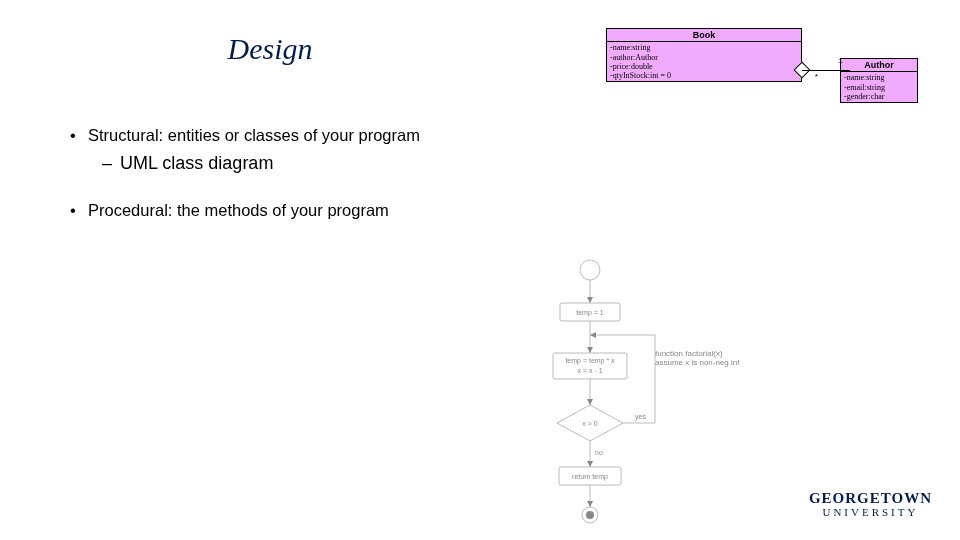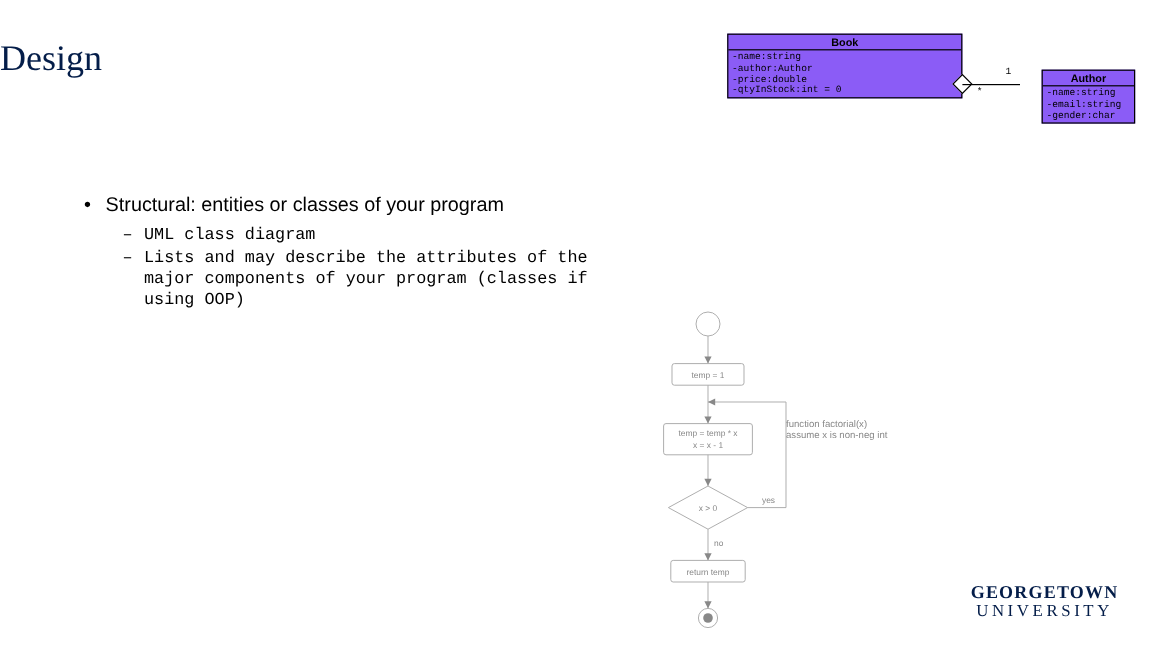--- a/index.html
+++ b/index.html
@@ -4,80 +4,81 @@
 <style>
   * { box-sizing: border-box; margin: 0; padding: 0; }
   html, body { width: 960px; height: 540px; font-family: Arial, sans-serif; background: #fff; color: #000; overflow: hidden; }
   .slide { position: relative; width: 960px; height: 540px; }
 
   .title {
     position: absolute;
     top: 32px;
     left: 0;
     width: 600px;
-    text-align: left;
+    text-align: center;
     padding-right: 60px;
     font-family: Georgia, 'Times New Roman', serif;
+    font-style: italic;
     font-size: 30px;
     color: #041d49;
   }
 
   .content {
     position: absolute;
     top: 125px;
     left: 70px;
     width: 470px;
     font-size: 16.5px;
     line-height: 1.25;
   }
-  .b1 { position: relative; padding-left: 18px; margin-bottom: 6px; margin-top: 36px; }
+  .b1 { position: relative; padding-left: 18px; margin-bottom: 6px; }
   .b1::before { content: "•"; position: absolute; left: 0; top: 0; }
-  .b2 { position: relative; padding-left: 50px; margin-bottom: 2px; font-size: 14px; font-family: Liberation Mono, monospace; }
+  .b2 { position: relative; padding-left: 50px; margin-bottom: 2px; font-size: 18px; }
   .b2::before { content: "–"; position: absolute; left: 32px; top: 0; }
   .gap { height: 24px; }
 
   
   .uml { position: absolute; top: 28px; left: 600px; width: 340px; height: 210px; font-family: 'Courier New', monospace; font-size: 8px; line-height: 1.15; }
-  .uml .box { position: absolute; border: 1px solid #000; background: #8b5cf6; }
+  .uml .box { position: absolute; border: 1px solid #000; background: #f0abfc; }
   .uml .box .hd { text-align: center; font-weight: bold; border-bottom: 1px solid #000; padding: 1px 2px; font-family: Arial, sans-serif; font-size: 9px; }
-  .uml .box .sec { border-bottom: 1px solid #000; padding: 1px 3px; white-space: pre; }
+  .uml .box .sec { border-bottom: 1px solid #000; padding: 1px 3px; white-space: pre; font-family: Liberation Serif, serif; }
   .uml .box .sec:last-child { border-bottom: none; }
 
   .book-box { left: 6px; top: 0; width: 196px; }
-  .author-box { left: 268px; top: 30px; width: 78px; }
+  .author-box { left: 240px; top: 30px; width: 78px; }
 
   .assoc-line { position: absolute; left: 202px; top: 42px; width: 48px; height: 0; border-top: 1px solid #000; }
   .diamond { position: absolute; left: 196px; top: 36px; width: 12px; height: 12px; border: 1px solid #000; transform: rotate(45deg); background: #fff; }
   .mult-star { position: absolute; left: 214px; top: 44px; font-size: 8px; }
   .mult-one { position: absolute; left: 238px; top: 28px; font-size: 8px; }
 
   
   .flow { position: absolute; top: 255px; left: 535px; width: 210px; height: 280px; font-family: Arial, sans-serif; font-size: 7px; color: #888; }
   .flow svg { width: 100%; height: 100%; }
   .flow text { font-size: 7px; fill: #888; }
   .flow .edge { stroke: #aaa; stroke-width: 0.8; fill: none; }
   .flow .shape { stroke: #aaa; stroke-width: 0.8; fill: #fff; }
   .flow-note { position: absolute; font-size: 8px; color: #888; line-height: 1.1; }
 
   
   .logo { position: absolute; right: 28px; bottom: 22px; text-align: center; color: #041d49; font-family: Georgia, 'Times New Roman', serif; margin-left: 11px; }
   .logo .line1 { font-size: 15px; font-weight: bold; letter-spacing: 1px; }
-  .logo .line2 { font-size: 14px; letter-spacing: 3px; margin-top: -1px; }
+  .logo .line2 { font-size: 11px; letter-spacing: 3px; margin-top: -1px; }
 </style>
 </head>
 <body>
 
 <div class="slide">
   <div class="title">Design</div>
 
   <div class="content">
     <div class="b1">Structural: entities or classes of your program</div>
     <div class="b2">UML class diagram</div>
-    <div class="b2">Lists and may describe the attributes of the major components of your program (classes if using OOP)</div>
     <div class="gap"></div>
+    <div class="b1">Procedural: the methods of your program</div>
   </div>
 
   <div class="uml">
     <div class="box book-box">
       <div class="hd">Book</div>
       <div class="sec">-name:string
 -author:Author
 -price:double
 -qtyInStock:int = 0</div>
     </div>

